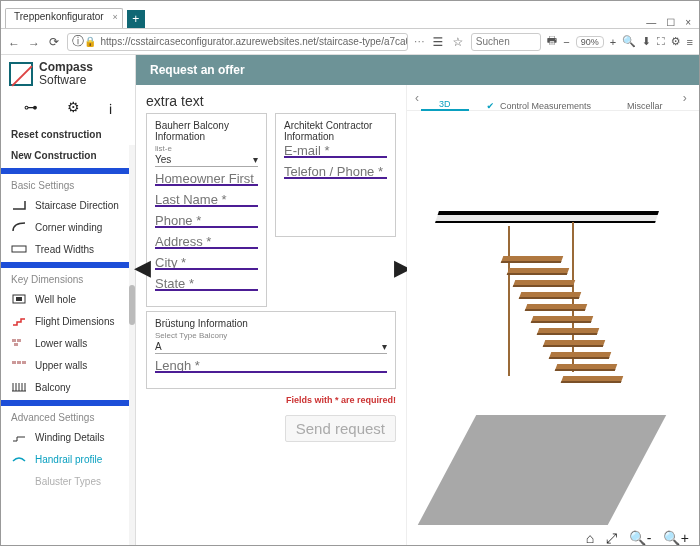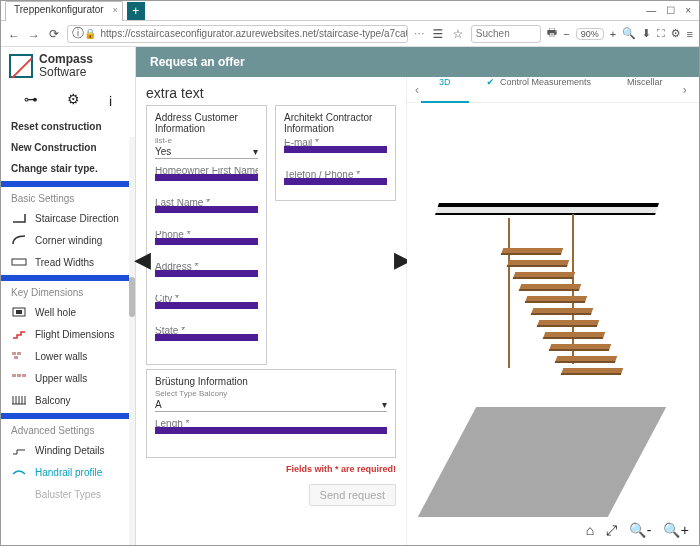--- a/index.html
+++ b/index.html
@@ -1,17 +1,17 @@
 <!DOCTYPE html>
 <html><head>
 <meta charset="utf-8">
 <style>
 *{margin:0;padding:0;box-sizing:border-box;font-family:Arial,Helvetica,sans-serif}
 body{background:#f0f0f0;width:700px;height:546px;overflow:hidden;border:1px solid #999;font-size:11px;color:#333}
-.chrome-top{height:20px;background:#fff;border-bottom:1px solid #ccc;display:flex;align-items:center}
+.chrome-top{height:28px;background:#fff;border-bottom:1px solid #ccc;display:flex;align-items:flex-end}
 .tab{height:20px;border:1px solid #bbb;border-bottom:none;padding:2px 18px 2px 8px;font-size:10px;position:relative;background:#fff;margin-left:4px;border-radius:2px 2px 0 0}
 .tab .x{position:absolute;right:4px;top:3px;font-size:9px;color:#888}
 .newtab{width:18px;height:18px;background:#0f6774;color:#fff;display:flex;align-items:center;justify-content:center;margin-left:4px;font-size:12px}
 .win-ctrls{margin-left:auto;display:flex;gap:10px;padding-right:8px;color:#555;font-size:10px}
 .navbar{height:26px;background:#fff;border-bottom:1px solid #ddd;display:flex;align-items:center;padding:0 6px;gap:6px}
 .nav-ico{width:14px;text-align:center;color:#555;font-size:12px}
 .urlbar{flex:1;display:flex;align-items:center;border:1px solid #ccc;border-radius:3px;height:18px;padding:0 4px;font-size:10px;color:#666;overflow:hidden}
 .lock{color:#3a9d3a;margin-right:4px;font-size:10px}
 .dots{color:#888}
 .search{width:70px;border:1px solid #ccc;border-radius:3px;height:18px;font-size:10px;padding:0 4px;color:#999}
@@ -37,31 +37,31 @@
 .main{flex:1;display:flex;flex-direction:column}
 .header{background:#6d9397;color:#fff;height:30px;display:flex;align-items:center;padding:0 14px;font-size:12px;font-weight:bold}
 .content{flex:1;display:flex;background:#fff;position:relative}
 .form-area{width:270px;padding:6px 10px;position:relative}
 .extra{font-size:14px;color:#333;padding:2px 0 4px;font-weight:normal}
 .fieldset{border:1px solid #ccc;padding:6px 8px 8px;margin-bottom:4px}
 .fs-title{font-size:10px;color:#333;margin-bottom:2px}
 .fs-row{display:flex;gap:8px}
 .fs-col{flex:1}
 .lbl-sm{font-size:8px;color:#888}
-.field{border:none;border-bottom:7px solid #4c1d95;width:100%;font-size:10px;padding:2px 0;color:#666;margin-bottom:15px;height:14px;background:transparent}
+.field{border:none;border-bottom:2px solid #4c1d95;width:100%;font-size:13px;padding:2px 0;color:#666;margin-bottom:7px;height:14px;background:transparent}
 .sel{display:flex;justify-content:space-between;border-bottom:1px solid #aaa;font-size:10px;padding:1px 0;margin-bottom:5px}
 .form-bottom{text-align:right;margin-top:6px}
 .req{color:#c33;font-size:9px;font-weight:bold}
-.send{border:1px solid #ddd;background:#f7f7f7;color:#aaa;padding:4px 10px;font-size:11px;margin-top:10px;border-radius:2px}
+.send{border:1px solid #ddd;background:#f7f7f7;color:#aaa;padding:4px 10px;font-size:15px;margin-top:10px;border-radius:2px}
 .arrow{position:absolute;top:170px;font-size:22px;color:#222;cursor:pointer}
 .arrow.l{left:-2px}
 .arrow.r{right:-5px}
 .preview{flex:1;display:flex;flex-direction:column;border-left:1px solid #eee}
 .tabs{display:flex;align-items:center;height:26px;border-bottom:1px solid #eee;font-size:9px;color:#666;padding:0 6px}
-.tabs .t{padding:0 18px;height:26px;display:flex;align-items:flex-start;gap:4px}
+.tabs .t{padding:0 18px;height:26px;display:flex;align-items:flex-end;gap:4px}
 .tabs .t.active{color:#0aa0c0;border-bottom:2px solid #0aa0c0}
 .tabs .chev{color:#888;font-size:12px;padding:0 2px}
 .check{color:#0aa0c0;margin-right:2px}
 .viewer{flex:1;background:#fff;position:relative;overflow:hidden}
 .floor{position:absolute;width:190px;height:110px;background:#a8a8a8;transform:skewX(-28deg);left:40px;bottom:28px}
 .ceiling{position:absolute;width:220px;height:12px;background:#e8e8e8;left:30px;top:100px;transform:skewX(-18deg);border-top:4px solid #000;border-bottom:2px solid #000}
 .stairs{position:absolute;left:95px;top:115px}
 .step{position:absolute;width:60px;height:7px;background:#b07840;border-bottom:2px solid #7a5028;transform:skewX(-20deg)}
 .rail{position:absolute;width:2px;background:#9a6a38}
 .viewer-ctrl{position:absolute;bottom:6px;right:10px;display:flex;gap:12px;font-size:14px;color:#222}
@@ -110,21 +110,20 @@
       <div class="logo-text"><b>Compass</b><br><span>Software</span></div>
     </div>
     <div class="tool-icons">
       <span>⊶</span>
       <span>⚙</span>
       <span>ℹ</span>
     </div>
     <div class="side-scroll">
       <div class="side-link">Reset construction</div>
       <div class="side-link">New Construction</div>
-      <div class="side-link">Change stair type.</div>
       <div class="side-sec">Basic Settings</div>
       <div class="side-item">
           <span class="si-ico"><svg viewBox="0 0 16 12">
               <path d="M2 10 L14 10 L14 2" stroke="#333" fill="none" stroke-width="1.5"></path>
             </svg></span>
           <span>Staircase Direction</span>
         </div>
       <div class="side-item">
           <span class="si-ico"><svg viewBox="0 0 16 12">
               <path d="M2 10 Q2 2 14 2" stroke="#333" fill="none" stroke-width="1.5"></path>
@@ -206,34 +205,34 @@
         <span>Request an offer</span>
       </div>
     <div class="content">
 
       <div class="form-area">
         <span class="arrow l">◀</span>
         <span class="arrow r">▶</span>
         <div class="extra">extra text</div>
         <div class="fs-row">
           <div class="fieldset fs-col">
-            <div class="fs-title">Address Customer Information</div>
+            <div class="fs-title">Bauherr Balcony Information</div>
             <div class="lbl-sm">list-e</div>
             <div class="sel">
                 <span>Yes</span>
                 <span>▾</span>
               </div>
             <input class="field" placeholder="Homeowner First Name *" style="">
             <input class="field" placeholder="Last Name *" style="">
             <input class="field" placeholder="Phone *" style="">
             <input class="field" placeholder="Address *" style="">
             <input class="field" placeholder="City *" style="">
             <input class="field" placeholder="State *" style="">
           </div>
-          <div class="fieldset fs-col" style="height:96px">
+          <div class="fieldset fs-col" style="height:124px">
             <div class="fs-title">Architekt Contractor Information</div>
             <input class="field" placeholder="E-mail *" style="">
             <input class="field" placeholder="Telefon / Phone *" style="">
           </div>
         </div>
         <div class="fieldset">
           <div class="fs-title">Brüstung Information</div>
           <div class="lbl-sm">Select Type Balcony</div>
           <div class="sel">
               <span>A</span>

